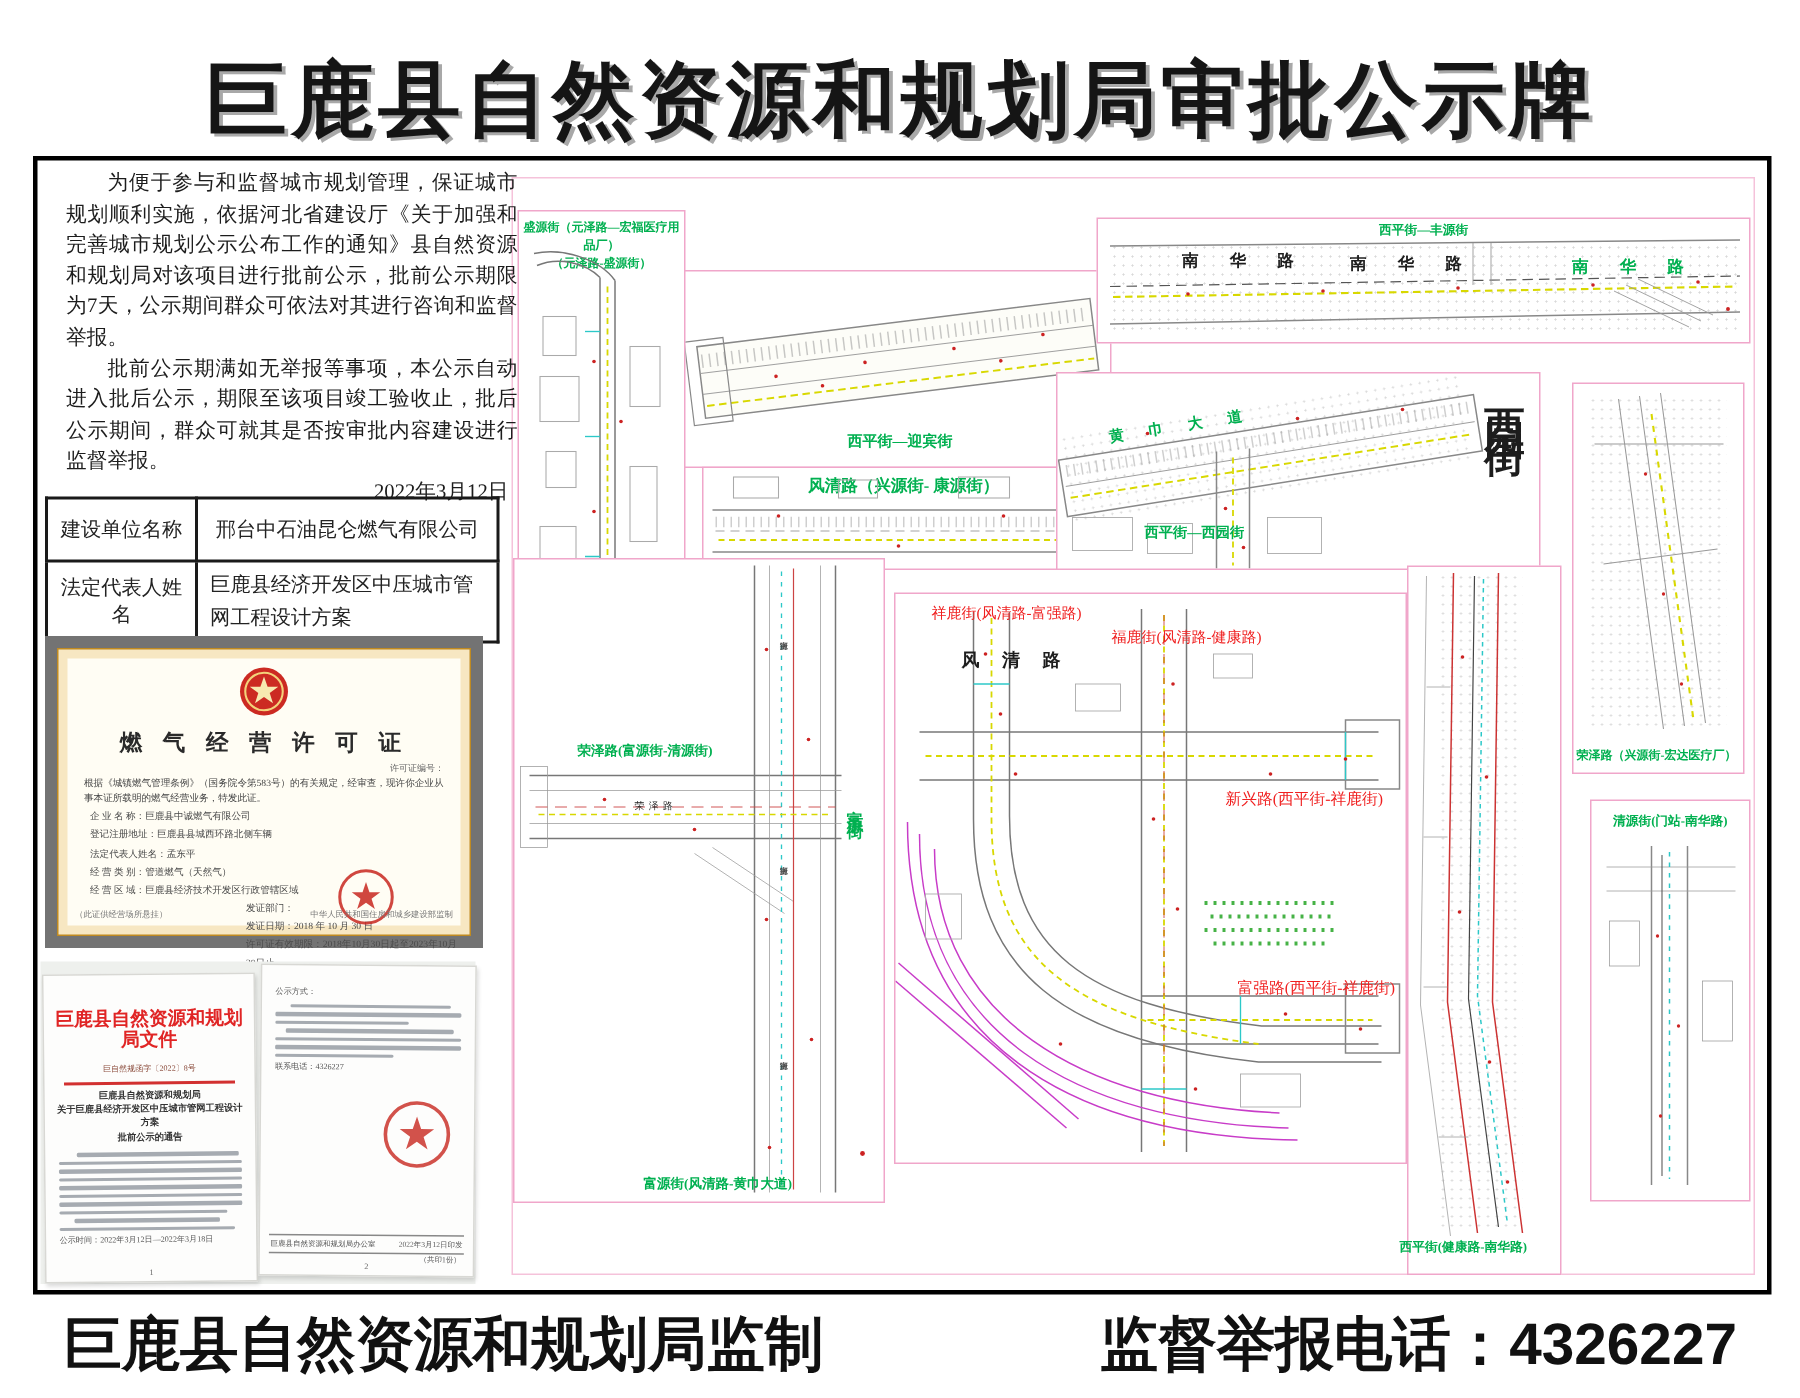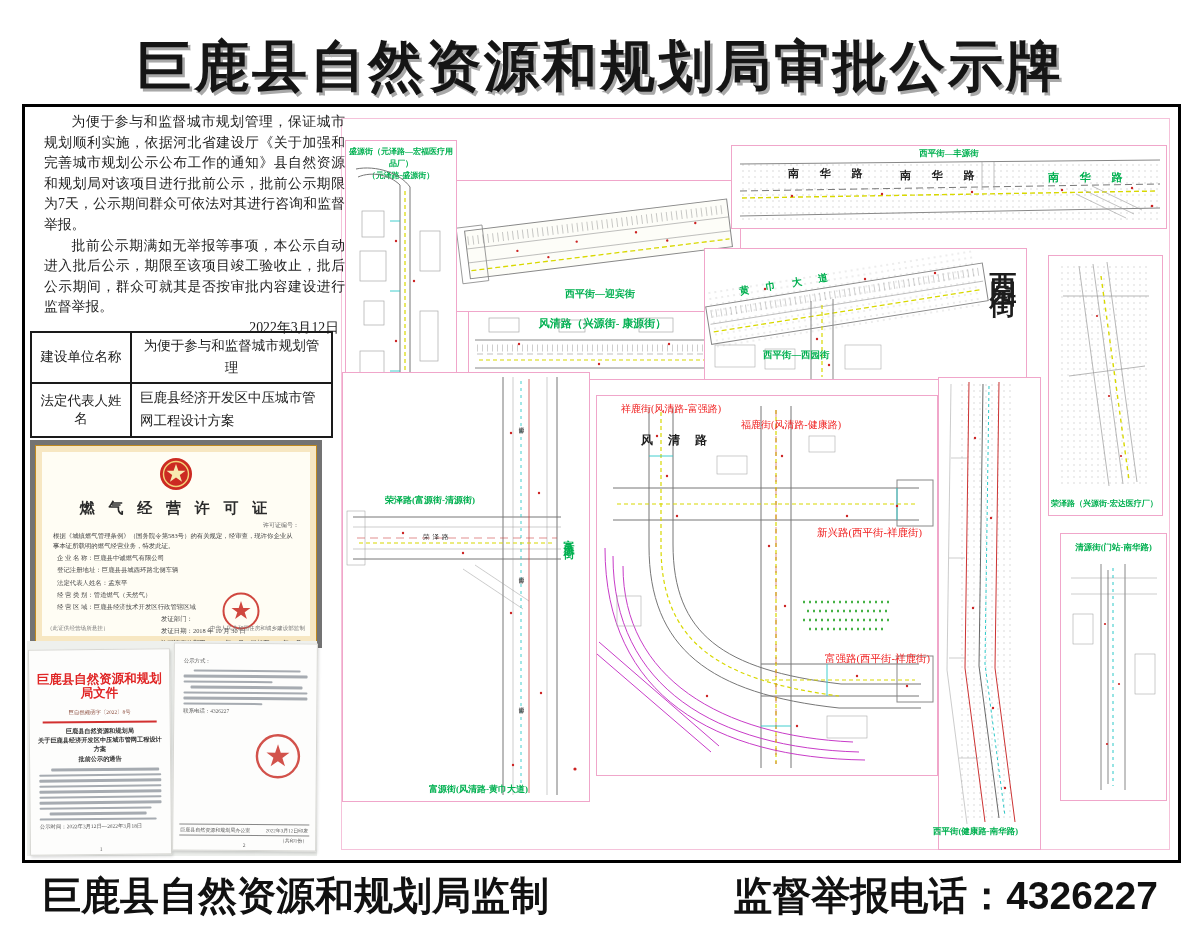--- a/index.html
+++ b/index.html
@@ -22,22 +22,22 @@
   .notice .date{text-align:right;text-indent:0;padding-right:6px;}
   table.info{position:absolute;left:30px;top:331px;width:303px;border-collapse:collapse;font-size:13.5px;}
   table.info td{border:2px solid #1a1a1a;padding:2px 6px;}
   td.lbl{width:86px;text-align:center;}
   td.val{text-align:center;line-height:1.65;}
   tr.r1 td{height:36px;}
   tr.r2 td{height:48px;}
   tr.r2 td.val{text-align:left;padding-left:8px;}
   
   .cert{position:absolute;left:30px;top:424px;width:292px;height:208px;box-sizing:border-box;
-    border:5px solid #737373;background:#fffdf4;
-    box-shadow:inset 0 0 0 1px #c08a20, inset 0 0 0 7px #f7e7c2;margin-top:16px;}
+    border:8px solid #737373;background:#fffdf4;
+    box-shadow:inset 0 0 0 1px #c08a20, inset 0 0 0 7px #f7e7c2;}
   .cert-inner{position:absolute;inset:8px;font-size:6.4px;color:#4a4a4a;}
   .cert-emblem{position:absolute;left:50%;top:2px;transform:translateX(-50%);}
   .cert-title{position:absolute;left:0;top:46px;width:100%;text-align:center;font-size:15px;
     font-weight:700;letter-spacing:5px;color:#2a2a2a;}
   .cert-no{position:absolute;right:10px;top:68px;font-size:6px;color:#666;}
   .cert-intro{position:absolute;left:10px;top:78px;width:245px;line-height:1.55;color:#444;}
   .cert-fields{position:absolute;left:14px;top:99px;line-height:1.92;color:#4a4a4a;filter:blur(.2px);}
   .cert-issue{position:absolute;left:118px;top:160px;line-height:1.9;color:#4a4a4a;filter:blur(.2px);}
   .cert-foot-l{position:absolute;left:4px;bottom:2px;font-size:5.6px;color:#777;}
   .cert-foot-r{position:absolute;right:4px;bottom:2px;font-size:5.6px;color:#777;}
@@ -81,21 +81,21 @@
   <div class="notice">
     <p>为便于参与和监督城市规划管理，保证城市规划顺利实施，依据河北省建设厅《关于加强和完善城市规划公示公布工作的通知》县自然资源和规划局对该项目进行批前公示，批前公示期限为7天，公示期间群众可依法对其进行咨询和监督举报。</p>
     <p>批前公示期满如无举报等事项，本公示自动进入批后公示，期限至该项目竣工验收止，批后公示期间，群众可就其是否按审批内容建设进行监督举报。</p>
     <p class="date">2022年3月12日</p>
   </div>
 
   <table class="info">
     <tbody>
         <tr class="r1">
       <td class="lbl">建设单位名称</td>
-      <td class="val">为便于参与和监督城市规划管理</td>
+      <td class="val">邢台中石油昆仑燃气有限公司</td>
     </tr>
     <tr class="r2">
       <td class="lbl">法定代表人姓名</td>
       <td class="val">巨鹿县经济开发区中压城市管网工程设计方案</td>
     </tr>
   </tbody>
     </table>
 
   <div class="cert">
     <div class="cert-inner">

